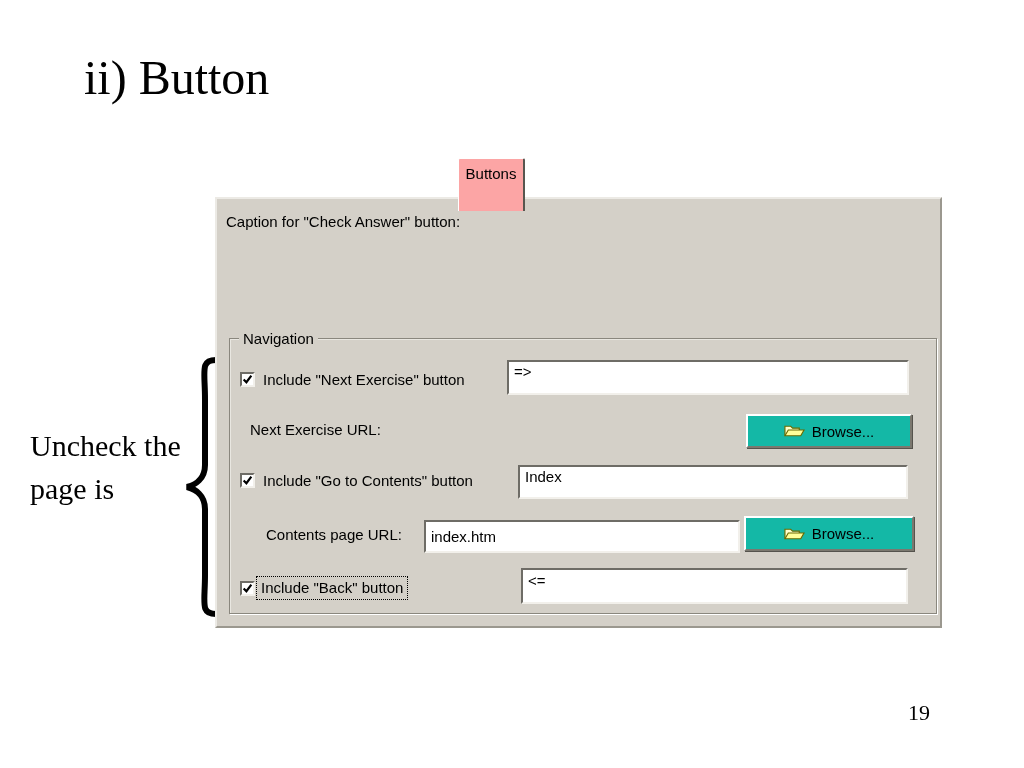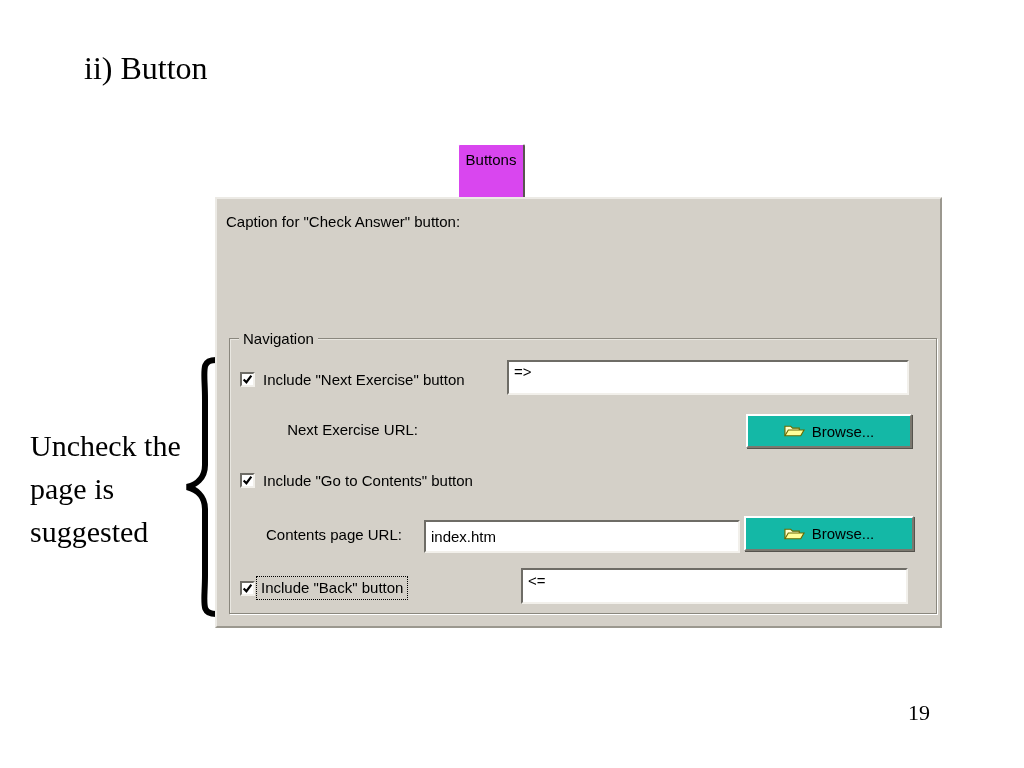--- a/index.html
+++ b/index.html
@@ -4,31 +4,31 @@
 <style>
   * { margin:0; padding:0; box-sizing:border-box; }
   html,body { background:#fff; }
   #canvas {
     position:relative; width:1024px; height:768px;
     background:#ffffff; overflow:hidden;
     font-family:"Liberation Sans", sans-serif;
   }
   .serif { font-family:"Liberation Serif", serif; color:#000; }
 
-  #slide-title { position:absolute; left:84px; top:50px; font-size:32px; }
+  #slide-title { position:absolute; left:84px; top:50px; font-size:48px; }
   #page-number { position:absolute; left:908px; top:700px; font-size:22px; }
 
   
   #annotation { position:absolute; left:30px; top:424px; font-size:30px; line-height:43px; }
   #brace { position:absolute; left:183px; top:357px; }
 
   
   #tab {
-    position:absolute; left:458px; top:144px; width:67px; height:53px;
-    background:#d946ef; z-index:3;
+    position:absolute; left:458px; top:158px; width:67px; height:53px;
+    background:#fca5a5; z-index:3;
     border-top:1px solid #ffffff; border-left:1px solid #ffffff;
     border-right:2px solid #58564f;
     border-top-left-radius:2px; border-top-right-radius:2px;
     text-align:center; padding-top:6px; font-size:15px; color:#000;
   }
 
   
   #dialog {
     position:absolute; left:215px; top:197px; width:727px; height:431px;
     background:#d4d0c8; z-index:2;
@@ -92,35 +92,36 @@
       <div id="group-label">Navigation</div>
 
       <div class="checkbox" style="left:10px; top:33px;">
         <svg width="11" height="11" viewBox="0 0 10 10" style="visibility: visible;">
           <polyline points="1.5,5 4,7.5 8.5,1.5" fill="none" stroke="#000" stroke-width="2"></polyline>
         </svg>
       </div>
       <div class="dlg-label" style="left:33px; top:32px;">Include "Next Exercise" button</div>
       <input class="field tall" style="left: 277px; top: 21px; width: 402px; height: 35px;" readonly="" value="=&gt;">
 
-      <div class="dlg-label" style="left:20px; top:82px; width:168px; text-align:right;">Next Exercise URL:</div>
+      <div class="dlg-label" style="left:20px; top:82px; width:168px; ">Next Exercise URL:</div>
       <div class="btn" style="left:516px; top:75px; width:166px; height:34px;">
         <svg width="21" height="16" viewBox="0 0 22 16">
           <path d="M1 13 L1 3 L7 3 L9 5 L16 5 L16 7" fill="#ffffcc" stroke="#6b6b00" stroke-width="1.2"></path>
           <path d="M1 13 L4.5 7 L21 7 L17.5 13 Z" fill="#ffff99" stroke="#6b6b00" stroke-width="1.2"></path>
         </svg>
         <span>Browse...</span>
       </div>
 
       <div class="checkbox" style="left:10px; top:134px;">
         <svg width="11" height="11" viewBox="0 0 10 10" style="visibility: visible;">
           <polyline points="1.5,5 4,7.5 8.5,1.5" fill="none" stroke="#000" stroke-width="2"></polyline>
         </svg>
       </div>
       <div class="dlg-label" style="left:33px; top:133px;">Include "Go to Contents" button</div>
+      <input class="field tall" style="left: 288px; top: 126px; width: 390px; height: 34px;" readonly="" value="Index">
 
       <div class="dlg-label" style="left:20px; top:187px; width:168px; text-align:center;">Contents page URL:</div>
       <input class="field" style="left: 194px; top: 181px; width: 316px; height: 33px;" readonly="" value="index.htm">
       <div class="btn" style="left:514px; top:177px; width:170px; height:35px;">
         <svg width="21" height="16" viewBox="0 0 22 16">
           <path d="M1 13 L1 3 L7 3 L9 5 L16 5 L16 7" fill="#ffffcc" stroke="#6b6b00" stroke-width="1.2"></path>
           <path d="M1 13 L4.5 7 L21 7 L17.5 13 Z" fill="#ffff99" stroke="#6b6b00" stroke-width="1.2"></path>
         </svg>
         <span>Browse...</span>
       </div>
@@ -131,21 +132,20 @@
         </svg>
       </div>
       <div class="dlg-label focus-dotted" style="left:26px; top:237px;">Include "Back" button</div>
       <input class="field tall" style="left: 291px; top: 229px; width: 387px; height: 36px;" readonly="" value="&lt;=">
     </div>
   </div>
 
   <div id="annotation" class="serif">
     <div>Uncheck the</div>
     <div>page is</div>
-    <div>suggested</div>
   </div>
   <div id="brace">
     <svg width="38" height="260" viewBox="0 0 38 260">
       <path d="M 33 3 C 17 3, 22 14, 22 42 L 22 108 C 22 122, 12 128, 4 130 C 12 132, 22 138, 22 152 L 22 218 C 22 246, 17 257, 33 257" fill="none" stroke="#000" stroke-width="6" stroke-linecap="round"></path>
     </svg>
   </div>
 
   <div id="page-number" class="serif">19</div>
 </div>
 

